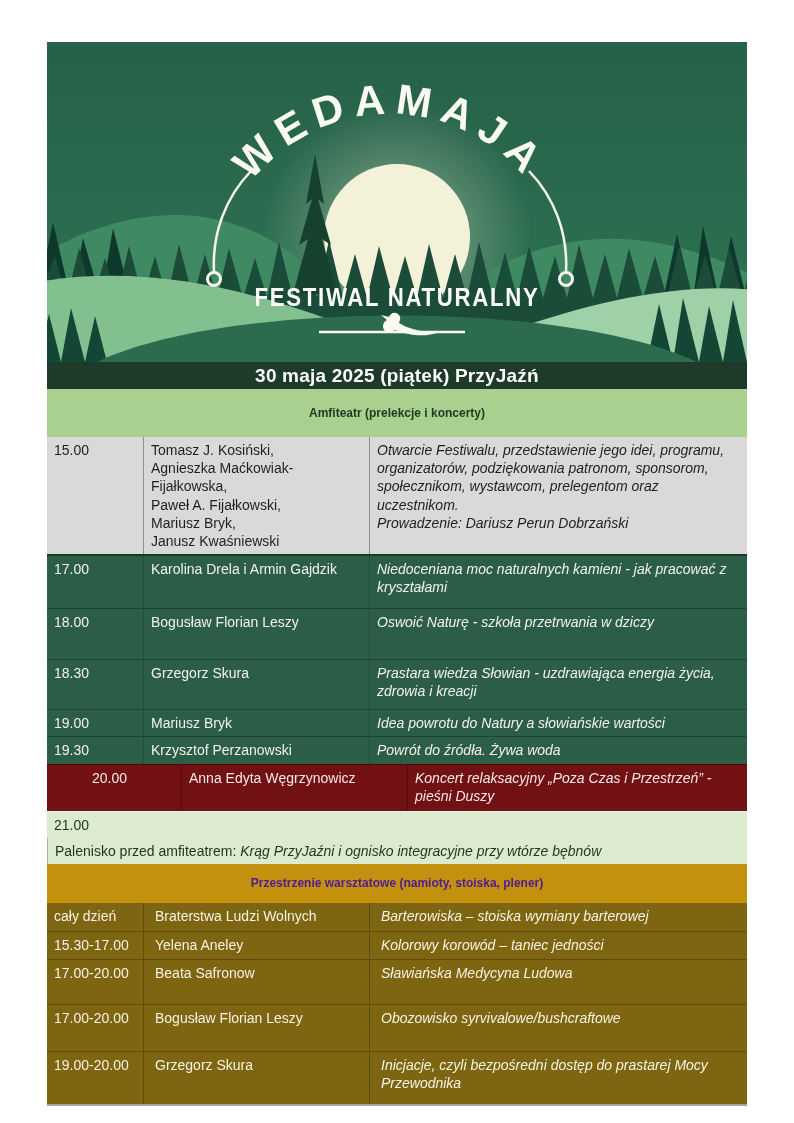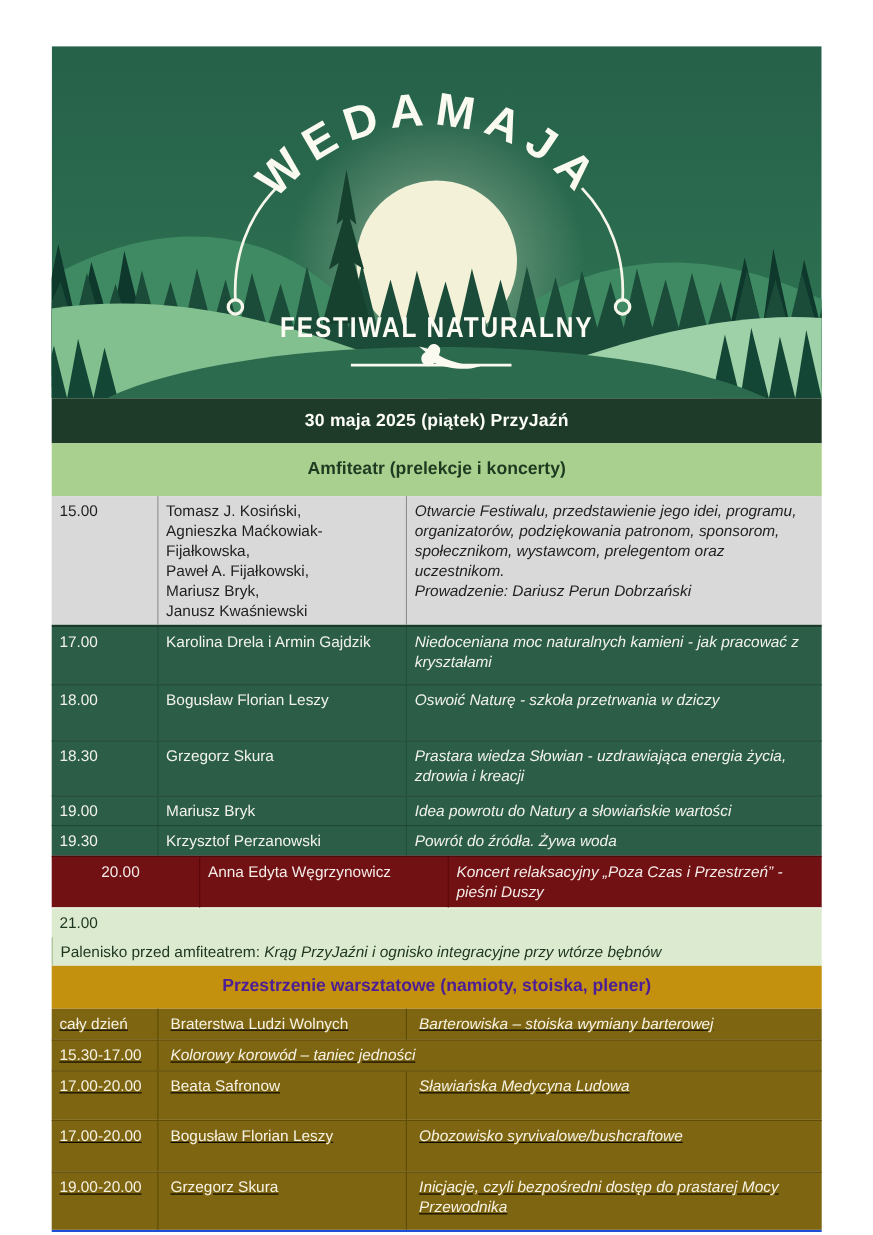--- a/index.html
+++ b/index.html
@@ -1,21 +1,21 @@
 <!DOCTYPE html>
 <html><head>
 <meta charset="utf-8">
 <style>
   html,body{margin:0;padding:0;}
   body{width:794px;height:1123px;background:#ffffff;font-family:"Liberation Sans",sans-serif;position:relative;}
   .page{position:absolute;left:47px;top:42px;width:700px;}
   .hero{display:block;}
-  .datebar{height:41px;background:#1e3b29;color:#fdfdf8;display:flex;align-items:center;justify-content:center;
-           font-size:16px;font-weight:bold;letter-spacing:.2px;}
-  .sech{display:flex;align-items:center;justify-content:center;font-weight:bold;font-size:16px;}
+  .datebar{height:27px;background:#1e3b29;color:#fdfdf8;display:flex;align-items:center;justify-content:center;
+           font-size:19px;font-weight:bold;letter-spacing:.2px;}
+  .sech{display:flex;align-items:center;justify-content:center;font-weight:bold;font-size:12px;}
   .sech.g1{height:48px;background:#a9d08e;color:#1e3a21;}
   .sech.g2{height:39px;background:#c4910e;color:#4c1d95;}
   .rows{width:700px;}
   .row{display:flex;box-sizing:border-box;font-size:14px;line-height:1.3;}
   .cell{padding:4px 7px;box-sizing:border-box;}
   .c1{width:96px;flex:none;}
   .c2{width:226px;flex:none;border-left:1px solid transparent;}
   .c3{flex:1;border-left:1px solid transparent;}
   .cm{flex:1;border-left:1px solid transparent;}
   .ital{font-style:italic;}
@@ -25,21 +25,21 @@
   .v-green{background:#2b5d47;color:#f2f2ec;}
   .v-green + .v-green{border-top:1px solid #1d4634;}
   .v-green .c2,.v-green .c3{border-color:#224f3c;}
   .v-red{background:#711114;color:#f4eae6;border-top:1px solid #4c090b;padding-left:38px;}
   .v-red .c2,.v-red .c3{border-color:#57090c;}
   .v-light{background:#dcebd0;color:#1d351f;border-top:1px solid #eef4e6;flex-direction:column;}
   .v-light .cm{border-color:#a4bd92;}
   .v-gold{background:#7e6511;color:#f6f2e4;}
   .v-gold + .v-gold{border-top:1px solid #5e4b07;}
   .v-gold .c2,.v-gold .c3{border-color:#5e4b07;padding-left:11px;}
-  #tbl1{border-bottom:2px solid #1d4ed8;text-decoration:underline;}
+  #tbl1{border-bottom:2px solid #a3a3a3;}
 </style>
 </head>
 <body>
 
 <div class="page">
 
   <div>
     <svg class="hero" width="700" height="320" viewBox="0 0 700 320" xmlns="http://www.w3.org/2000/svg">
       <defs>
         <linearGradient id="sky" x1="0" y1="0" x2="0" y2="1">
@@ -147,20 +147,21 @@
   <section>
     <div class="sech g2">Przestrzenie warsztatowe (namioty, stoiska, plener)</div>
     <div class="rows" id="tbl1">
         <div class="row v-gold" style="min-height: 28px;">
           <div class="cell c1">cały dzień</div>
           <div class="cell c2">Braterstwa Ludzi Wolnych</div>
           <div class="cell c3 ital">Barterowiska – stoiska wymiany barterowej</div>
         </div>
         <div class="row v-gold" style="min-height: 28px;">
           <div class="cell c1">15.30-17.00</div>
+          <div class="cell c2">Yelena Aneley</div>
           <div class="cell c3 ital">Kolorowy korowód – taniec jedności</div>
         </div>
         <div class="row v-gold" style="min-height: 45px;">
           <div class="cell c1">17.00-20.00</div>
           <div class="cell c2">Beata Safronow</div>
           <div class="cell c3 ital">Sławiańska Medycyna Ludowa</div>
         </div>
         <div class="row v-gold" style="min-height: 47px;">
           <div class="cell c1">17.00-20.00</div>
           <div class="cell c2">Bogusław Florian Leszy</div>

